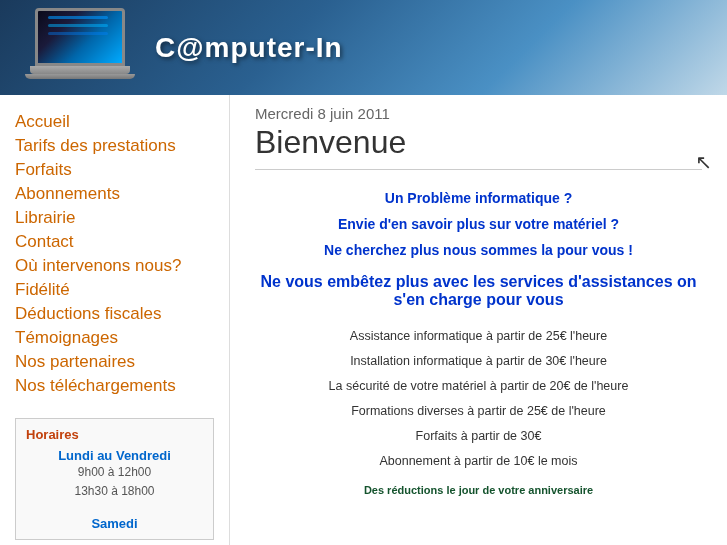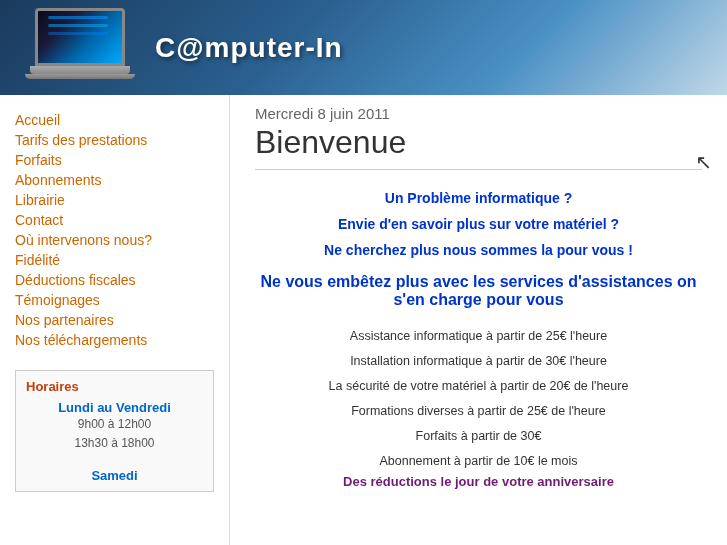--- a/index.html
+++ b/index.html
@@ -77,21 +77,21 @@
       width: 230px;
       min-width: 230px;
       background: white;
       padding: 15px 15px;
       border-right: 1px solid #ddd;
     }
     .nav-link {
       display: block;
       color: #cc6600;
       text-decoration: none;
-      font-size: 14px;
+      font-size: 17px;
       padding: 2px 0;
       cursor: pointer;
     }
 
     .horaires-box {
       margin-top: 20px;
       border: 1px solid #ccc;
       padding: 8px 10px;
       background: #f9f9f9;
     }
@@ -151,22 +151,23 @@
     .services-list {
       margin-top: 15px;
       text-align: center;
       color: #333;
       font-size: 12.5px;
       line-height: 2;
     }
     .footer-note {
       text-align: center;
       font-weight: bold;
-      color: #701a75;
-      font-size: 13px;
+      color: #14532d;
+      font-size: 11px;
+      margin-top: 10px;
     }
   </style>
 </head>
 <body>
 
 <div id="header">
   <div id="header-logo-area">
     <div class="laptop-icon">
       <div class="laptop-screen"></div>
       <div class="laptop-base"></div>

